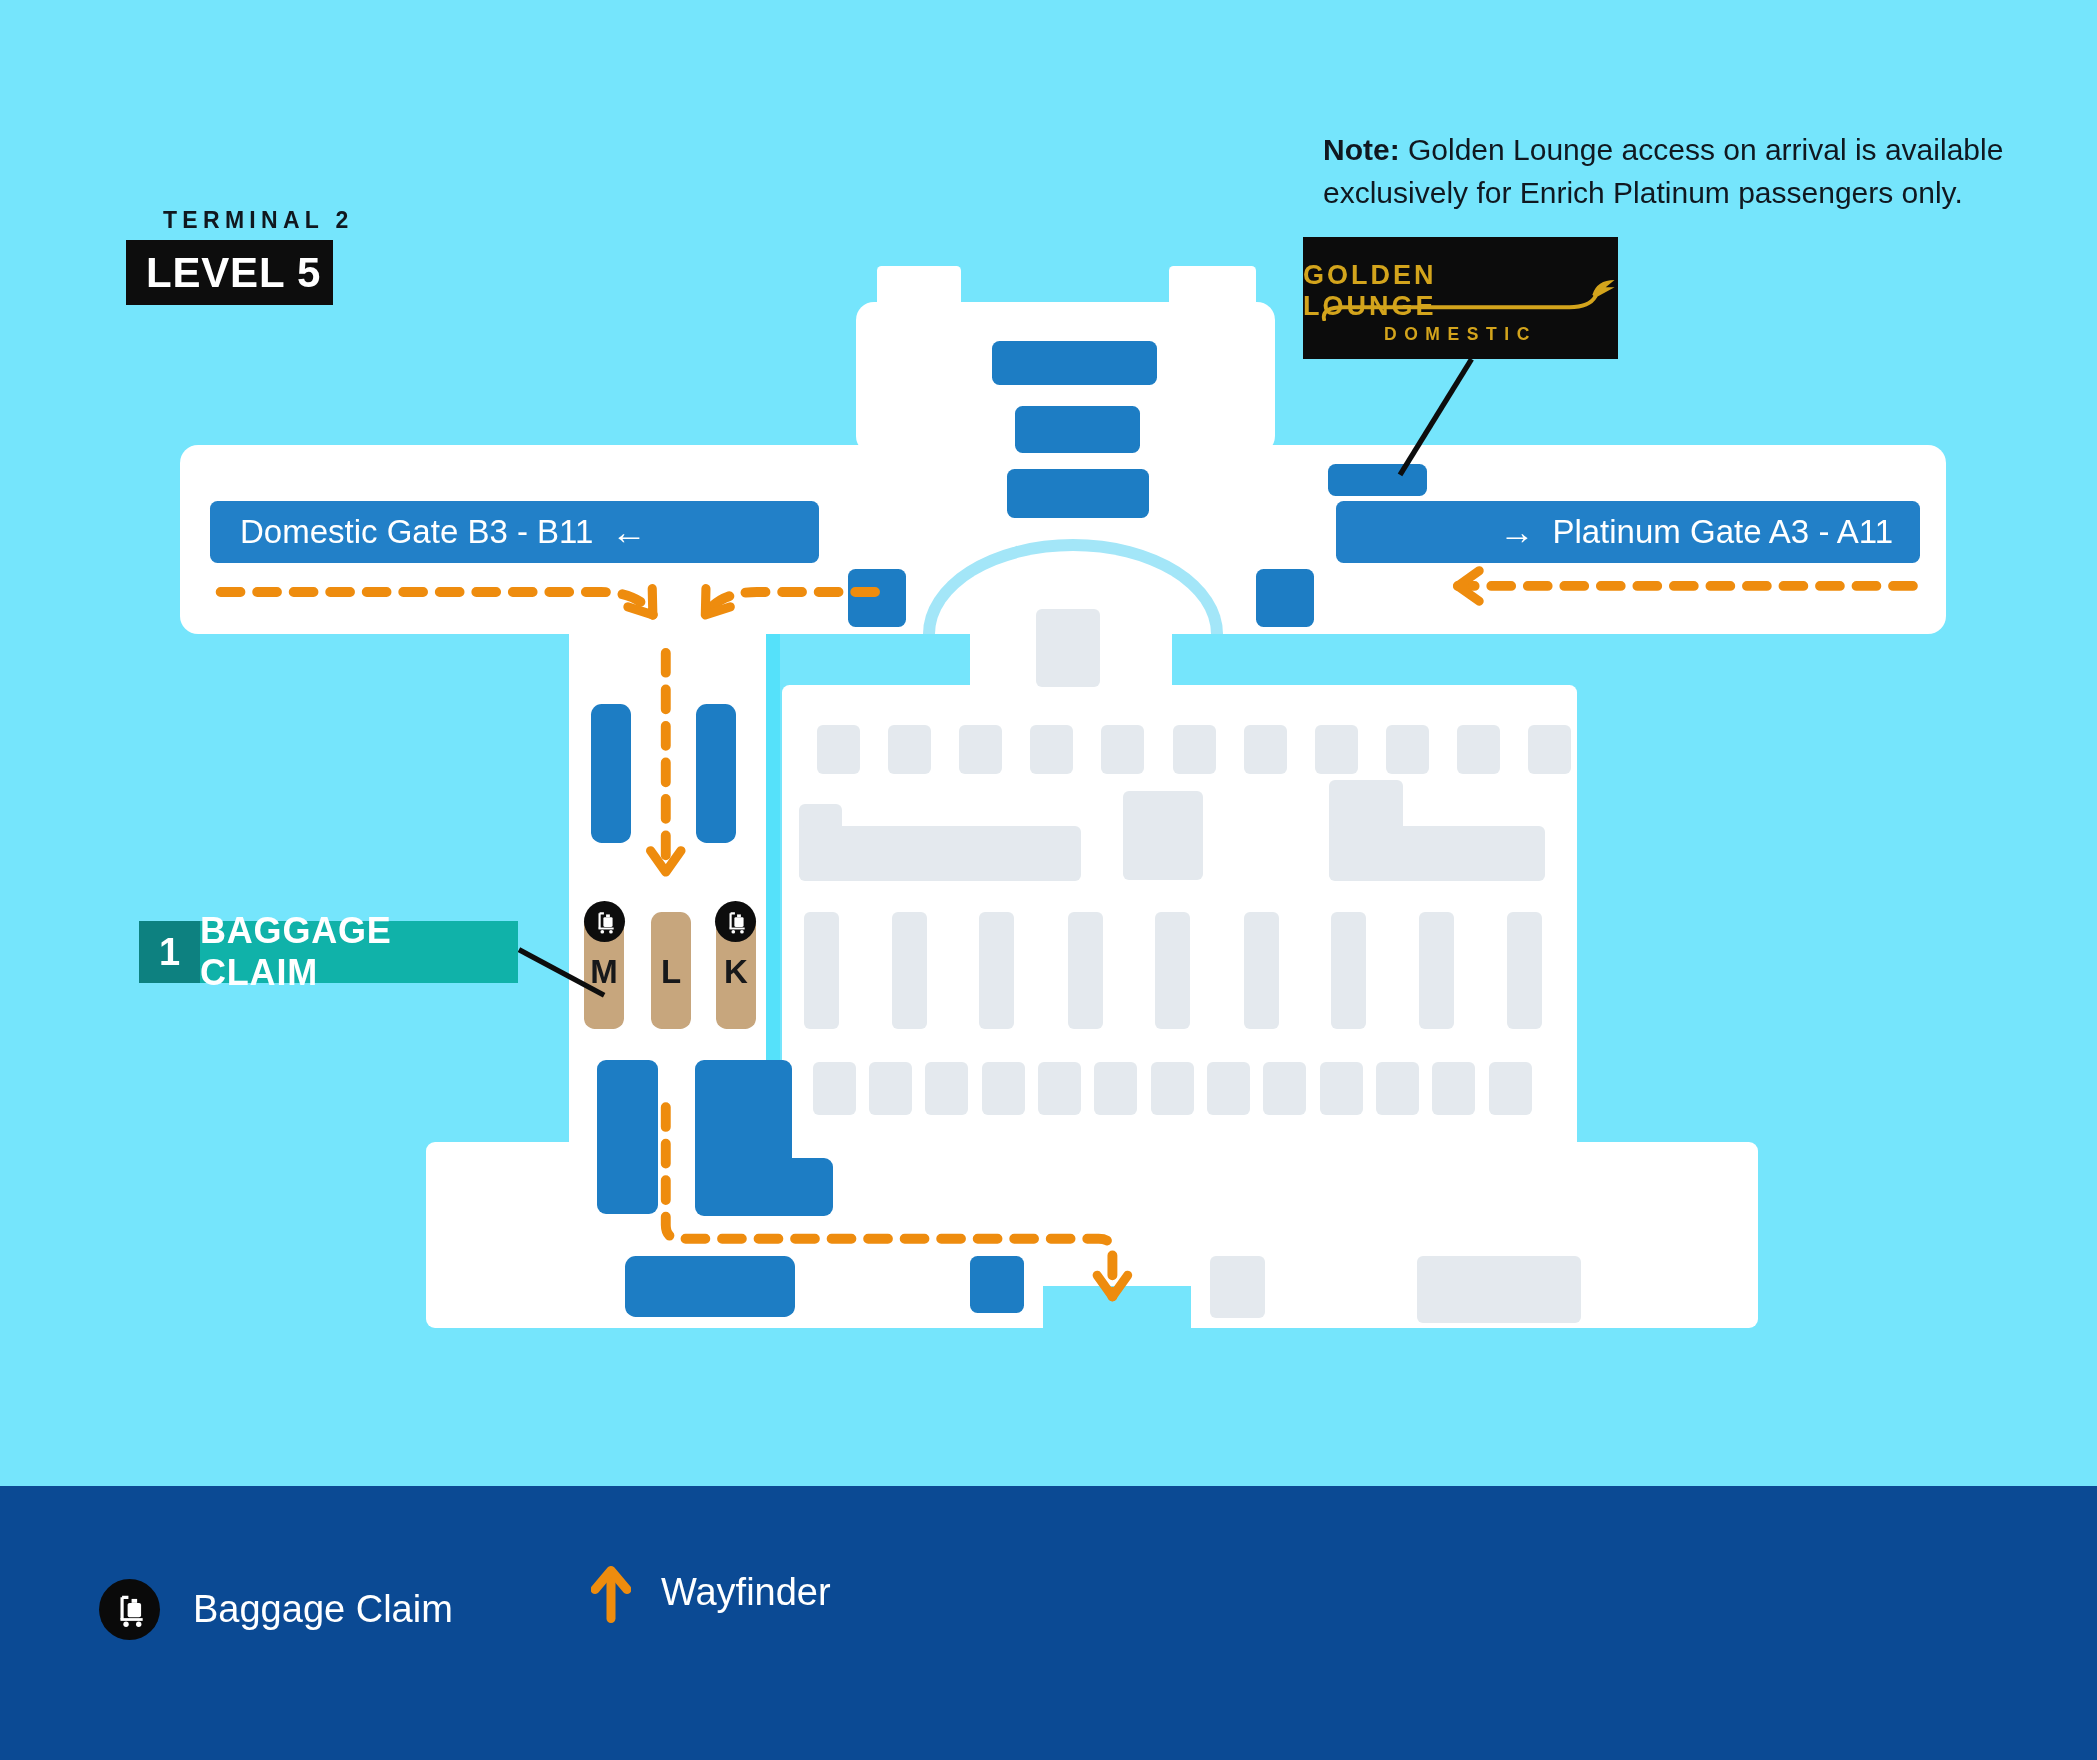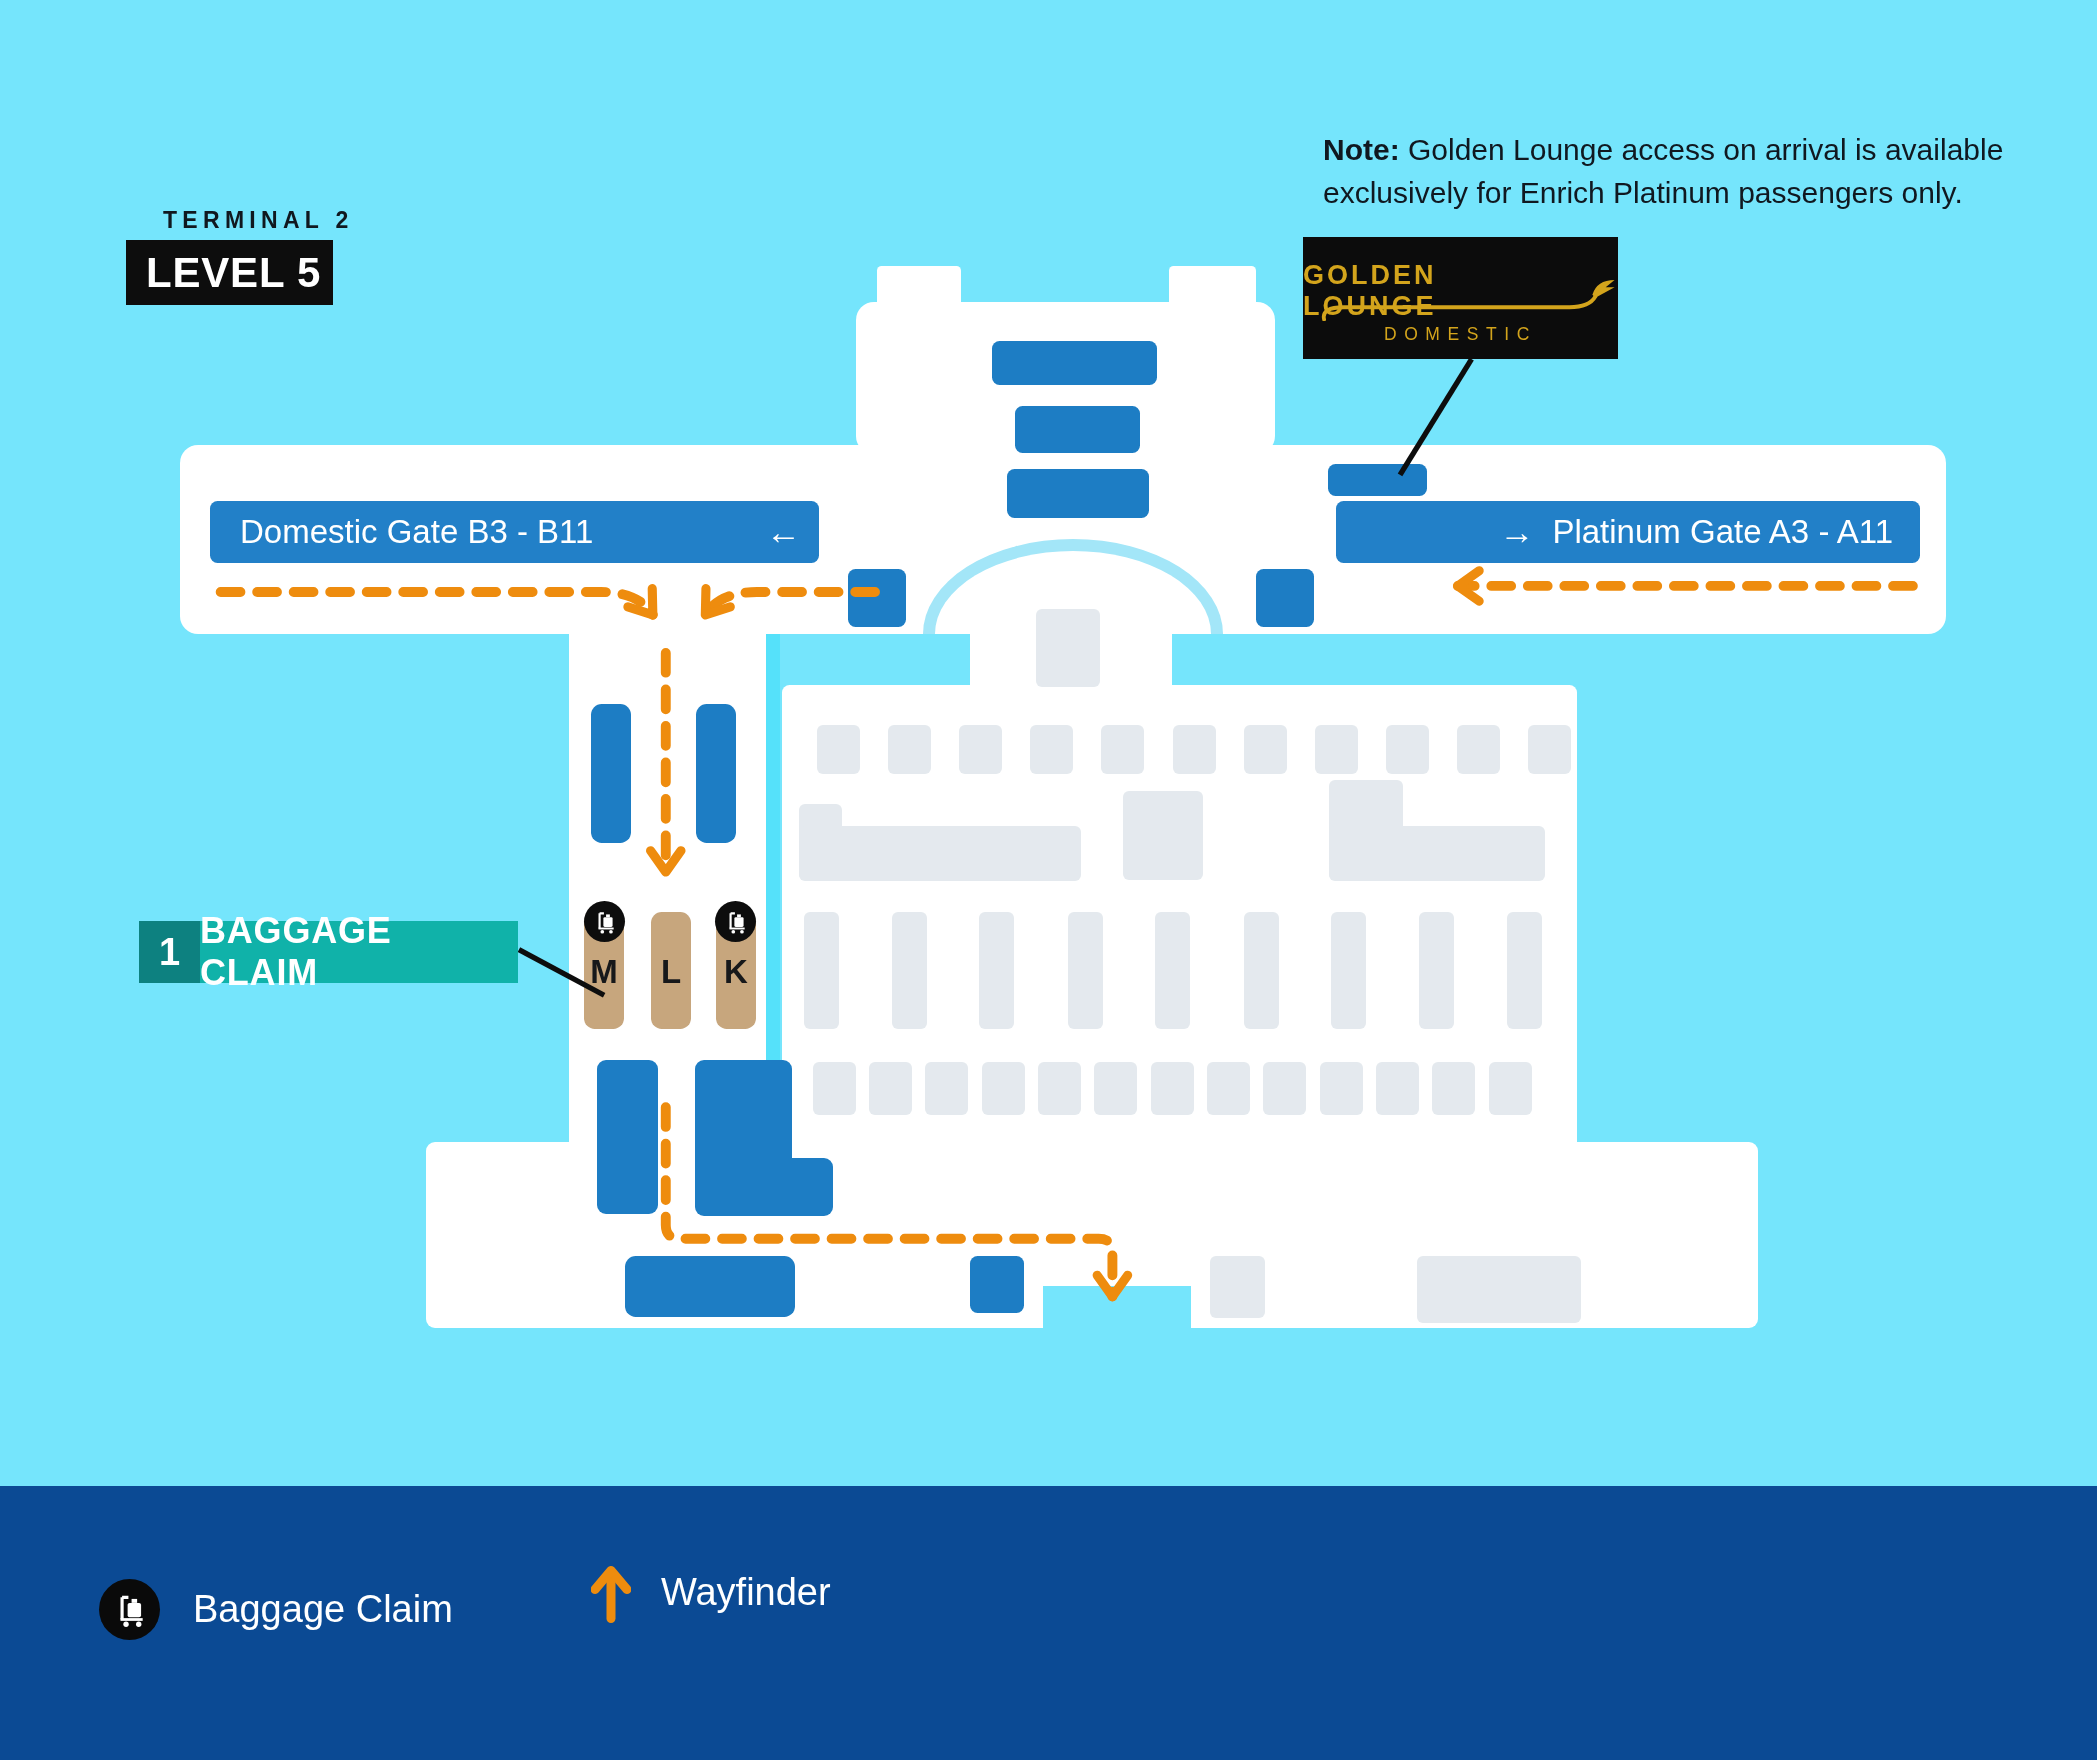--- a/index.html
+++ b/index.html
@@ -15,25 +15,25 @@
   .terminal-label{position:absolute;left:163px;top:207px;font-size:23px;font-weight:800;letter-spacing:5.3px;color:#10181f;}
   .level-badge{position:absolute;left:126px;top:240px;width:207px;height:65px;background:#0d0d0d;color:#fff;
     display:flex;align-items:center;padding-left:20px;font-size:42px;font-weight:800;letter-spacing:0.8px;box-sizing:border-box;}
   
   .note{position:absolute;left:1323px;top:128px;width:723px;font-size:30px;line-height:43px;color:#101820;font-weight:500;}
   .note b{font-weight:800;}
   
   .gl-badge{position:absolute;left:1303px;top:237px;width:315px;height:122px;background:#0c0c0c;color:#d3a41c;}
   .gl-row{position:absolute;left:0;top:23px;width:100%;display:flex;justify-content:center;align-items:center;gap:9px;}
   .gl-title{font-size:27px;font-weight:800;letter-spacing:3px;}
-  .gl-sub{position:absolute;left:0;top:87px;width:100%;text-align:center;font-size:17.5px;font-weight:400;letter-spacing:7.6px;}
+  .gl-sub{position:absolute;left:0;top:87px;width:100%;text-align:center;font-size:17.5px;font-weight:700;letter-spacing:7.6px;}
   
   .gate-label{position:absolute;height:62px;background:#2280c8;border-radius:7.6px;color:#fff;font-size:33px;font-weight:500;
     display:flex;align-items:center;box-sizing:border-box;}
-  .gate-b{left:210px;top:501px;width:609px;padding-left:30px;justify-content:space-between;}
+  .gate-b{left:210px;top:501px;width:609px;padding-left:30px;}
   .gate-a{left:1336px;top:501px;width:584px;justify-content:flex-end;padding-right:27px;}
   .gate-arrow{font-size:35px;font-weight:600;margin:0 18px;}
   
   .bc-callout{position:absolute;left:139px;top:921px;height:62px;display:flex;}
   .bc-num{width:61px;height:62px;background:#0d8180;color:#fff;font-size:38px;font-weight:700;display:flex;align-items:center;justify-content:center;}
   .bc-text{width:318px;height:62px;background:#10b2a9;color:#fff;font-size:36px;font-weight:800;letter-spacing:0.8px;
     display:flex;align-items:center;justify-content:center;}
   .carousel-letter{position:absolute;top:953px;width:40px;text-align:center;font-size:33px;font-weight:800;color:#17181a;}
   .bag-circle{position:absolute;width:41px;height:41px;background:#0d0d0d;border-radius:50%;display:flex;align-items:center;justify-content:center;}
   

